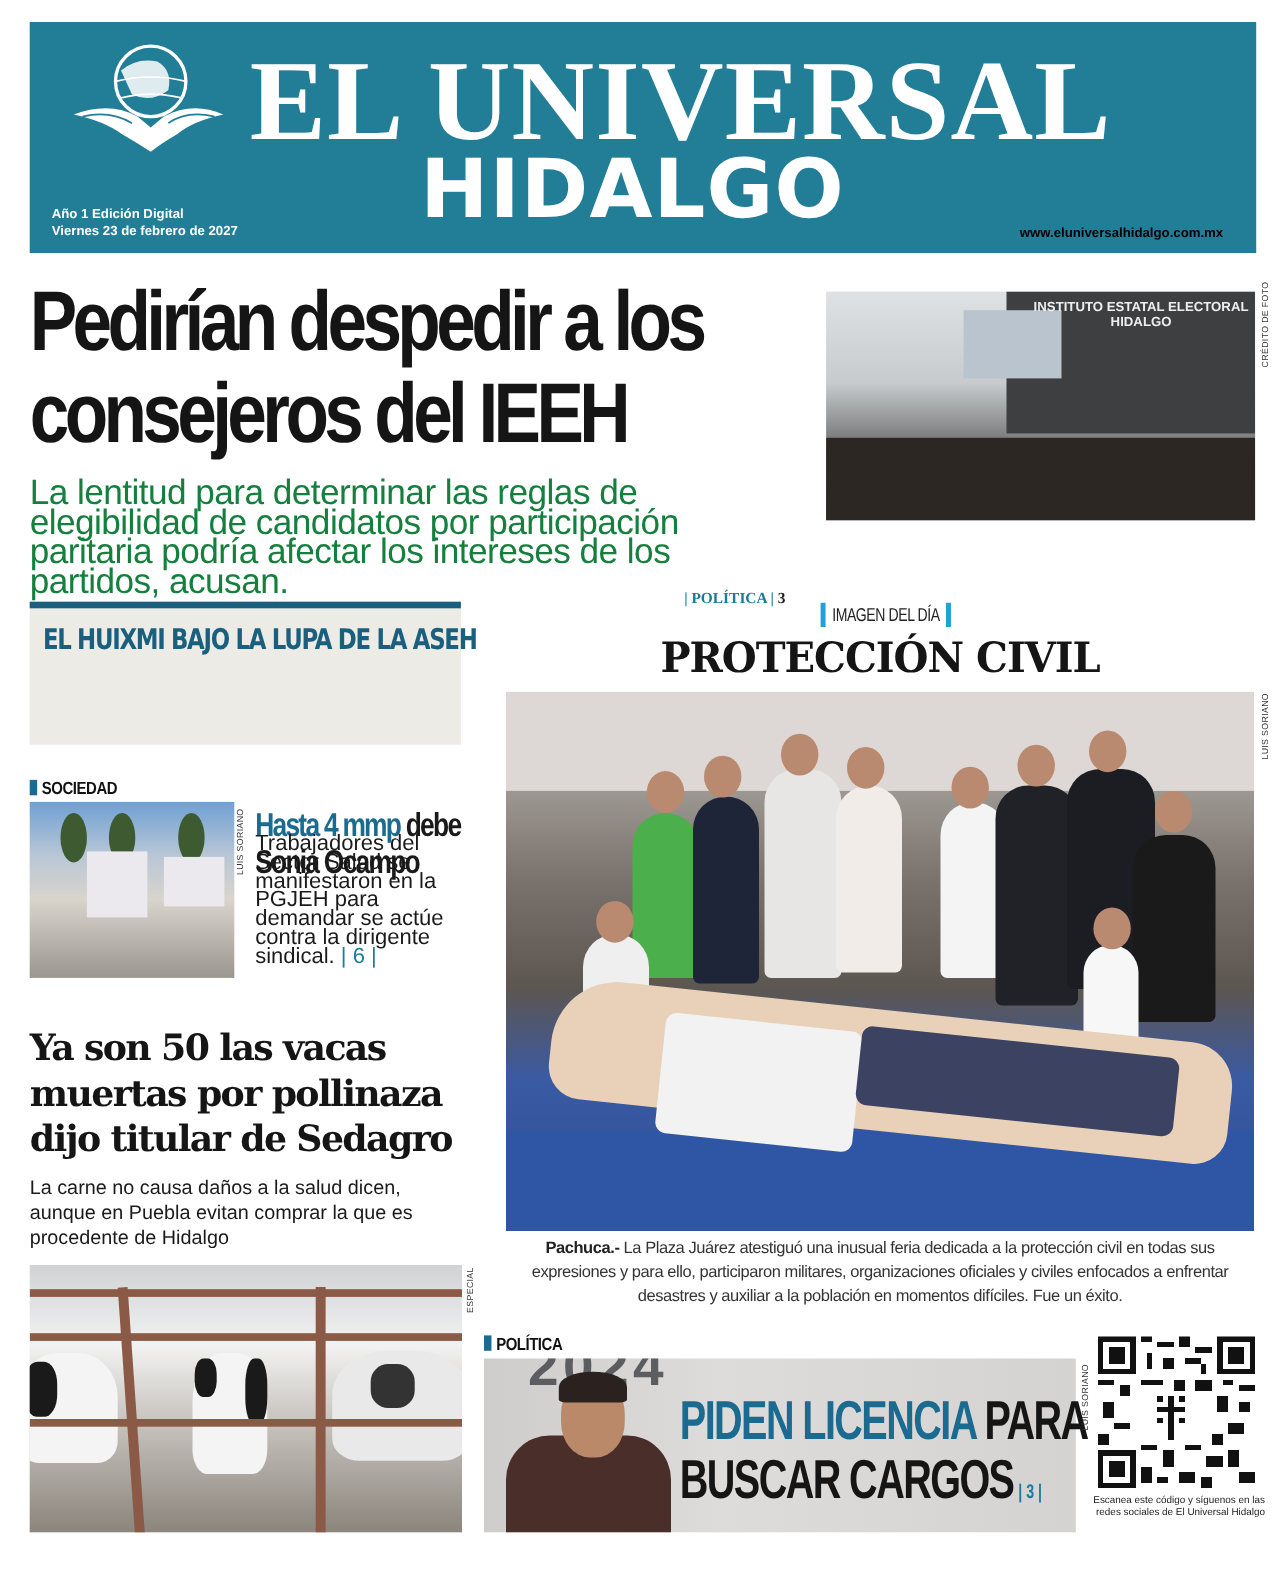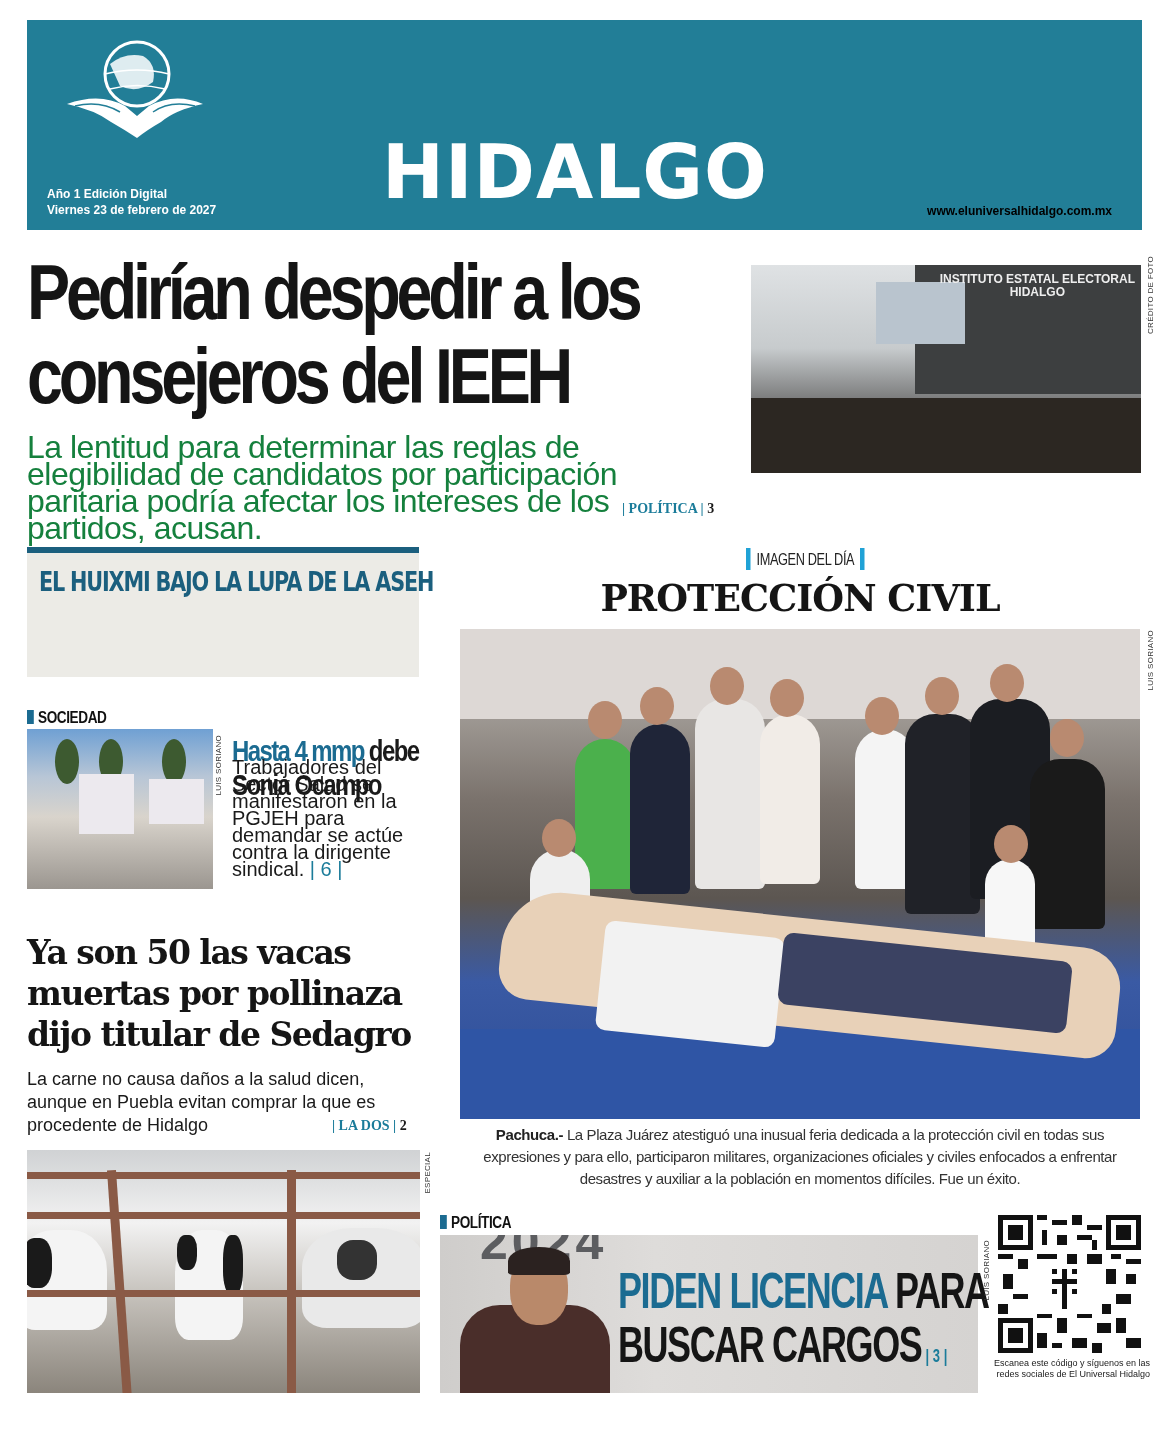--- a/index.html
+++ b/index.html
@@ -9,21 +9,21 @@
   .masthead { position: absolute; left: 27px; top: 20px; width: 1115px; height: 210px; background: #227e97; }
   .logo { position: absolute; left: 38px; top: 14px; width: 140px; height: 110px; }
   .title-main { position: absolute; left: 200px; top: 20px; font-family: "Liberation Serif", serif; font-weight: bold; color: #fff; font-size: 104px; line-height: 104px; letter-spacing: 1px; white-space: nowrap; }
   .title-sub { position: absolute; left: 355px; top: 112px; font-family: "DejaVu Sans", sans-serif; font-weight: bold; color: #fff; font-size: 74px; line-height: 80px; letter-spacing: 1px; }
   .edition { position: absolute; left: 20px; top: 166px; color: #ffffff; font-weight: bold; font-size: 12px; line-height: 16px; }
   .website { position: absolute; right: 30px; top: 184px; color: #000000; font-weight: bold; font-size: 12px; }
 
   
   .lead-headline { position: absolute; left: 27px; top: 250px; width: 720px; font-family: "Liberation Sans", sans-serif; font-weight: bold; font-size: 77px; line-height: 84px; letter-spacing: -5px; transform: scaleX(0.84); transform-origin: left top; width: 860px; color: #151515; }
   .lead-deck { position: absolute; left: 27px; top: 434px; width: 640px; font-size: 32px; line-height: 27px; color: #15803d; letter-spacing: -0.5px; }
-  .section-ref { font-family: "Liberation Serif", serif; font-weight: bold; font-size: 14px; color: #1b7c9a; }
+  .section-ref { font-family: "Liberation Serif", serif; font-weight: bold; font-size: 14px; color: #1b7c9a; margin-top: 36px; }
   .section-ref .num { color: #1a1a1a; }
   .lead-ref { position: absolute; left: 622px; top: 501px; }
   .lead-photo { position: absolute; left: 751px; top: 265px; width: 390px; height: 208px; background: linear-gradient(180deg, #dfe2e4 0%, #c7cbcd 40%, #6a6a6a 70%, #3b3b3b 100%); overflow: hidden; }
   .lead-photo .wall { position: absolute; right: 0; top: 0; width: 58%; height: 62%; background: #3d3f40; }
   .lead-photo .screen { position: absolute; left: 32%; top: 8%; width: 23%; height: 30%; background: #b9c4ce; }
   .lead-photo .sign { position: absolute; right: 6px; top: 8px; color: #eee; font-size: 12px; font-weight: bold; text-align: center; line-height: 13px; }
   .lead-photo .table { position: absolute; left: 0; top: 64%; width: 100%; height: 36%; background: #2c2722; }
   .photo-credit-v { position: absolute; writing-mode: vertical-rl; transform: rotate(180deg); font-size: 8px; color: #333; letter-spacing: 0.3px; }
 
   
@@ -90,20 +90,21 @@
     <svg width="140" height="110" viewBox="0 0 140 110">
       <circle cx="72" cy="40" r="32" fill="none" stroke="#fff" stroke-width="3"></circle>
       <path d="M45 30 Q60 18 78 22 Q92 30 88 48 Q72 60 55 52 Z" fill="#fff" opacity="0.85"></path>
       <path d="M40 40 Q72 32 104 40" stroke="#fff" stroke-width="1.5" fill="none"></path>
       <path d="M45 55 Q72 48 100 55" stroke="#fff" stroke-width="1.5" fill="none"></path>
       <path d="M2 70 Q35 58 60 72 L72 82 L84 72 Q110 58 138 70 Q110 76 96 88 Q82 96 72 104 Q60 96 46 88 Q30 76 2 70 Z" fill="#fff"></path>
       <path d="M10 72 Q35 66 55 78" stroke="#227e97" stroke-width="1.5" fill="none"></path>
       <path d="M130 72 Q105 66 88 78" stroke="#227e97" stroke-width="1.5" fill="none"></path>
     </svg>
   </div>
+  <div class="title-main">EL UNIVERSAL</div>
   <div class="title-sub">HIDALGO</div>
   <div class="edition">
     <div>Año 1 Edición Digital</div>
     <div>Viernes 23 de febrero de 2027</div>
   </div>
   <div class="website">www.eluniversalhidalgo.com.mx</div>
 </header>
 
 <h1 class="lead-headline">Pedirían despedir a los consejeros del IEEH</h1>
 <p class="lead-deck">La lentitud para determinar las reglas de elegibilidad de candidatos por participación paritaria podría afectar los intereses de los partidos, acusan.</p>

